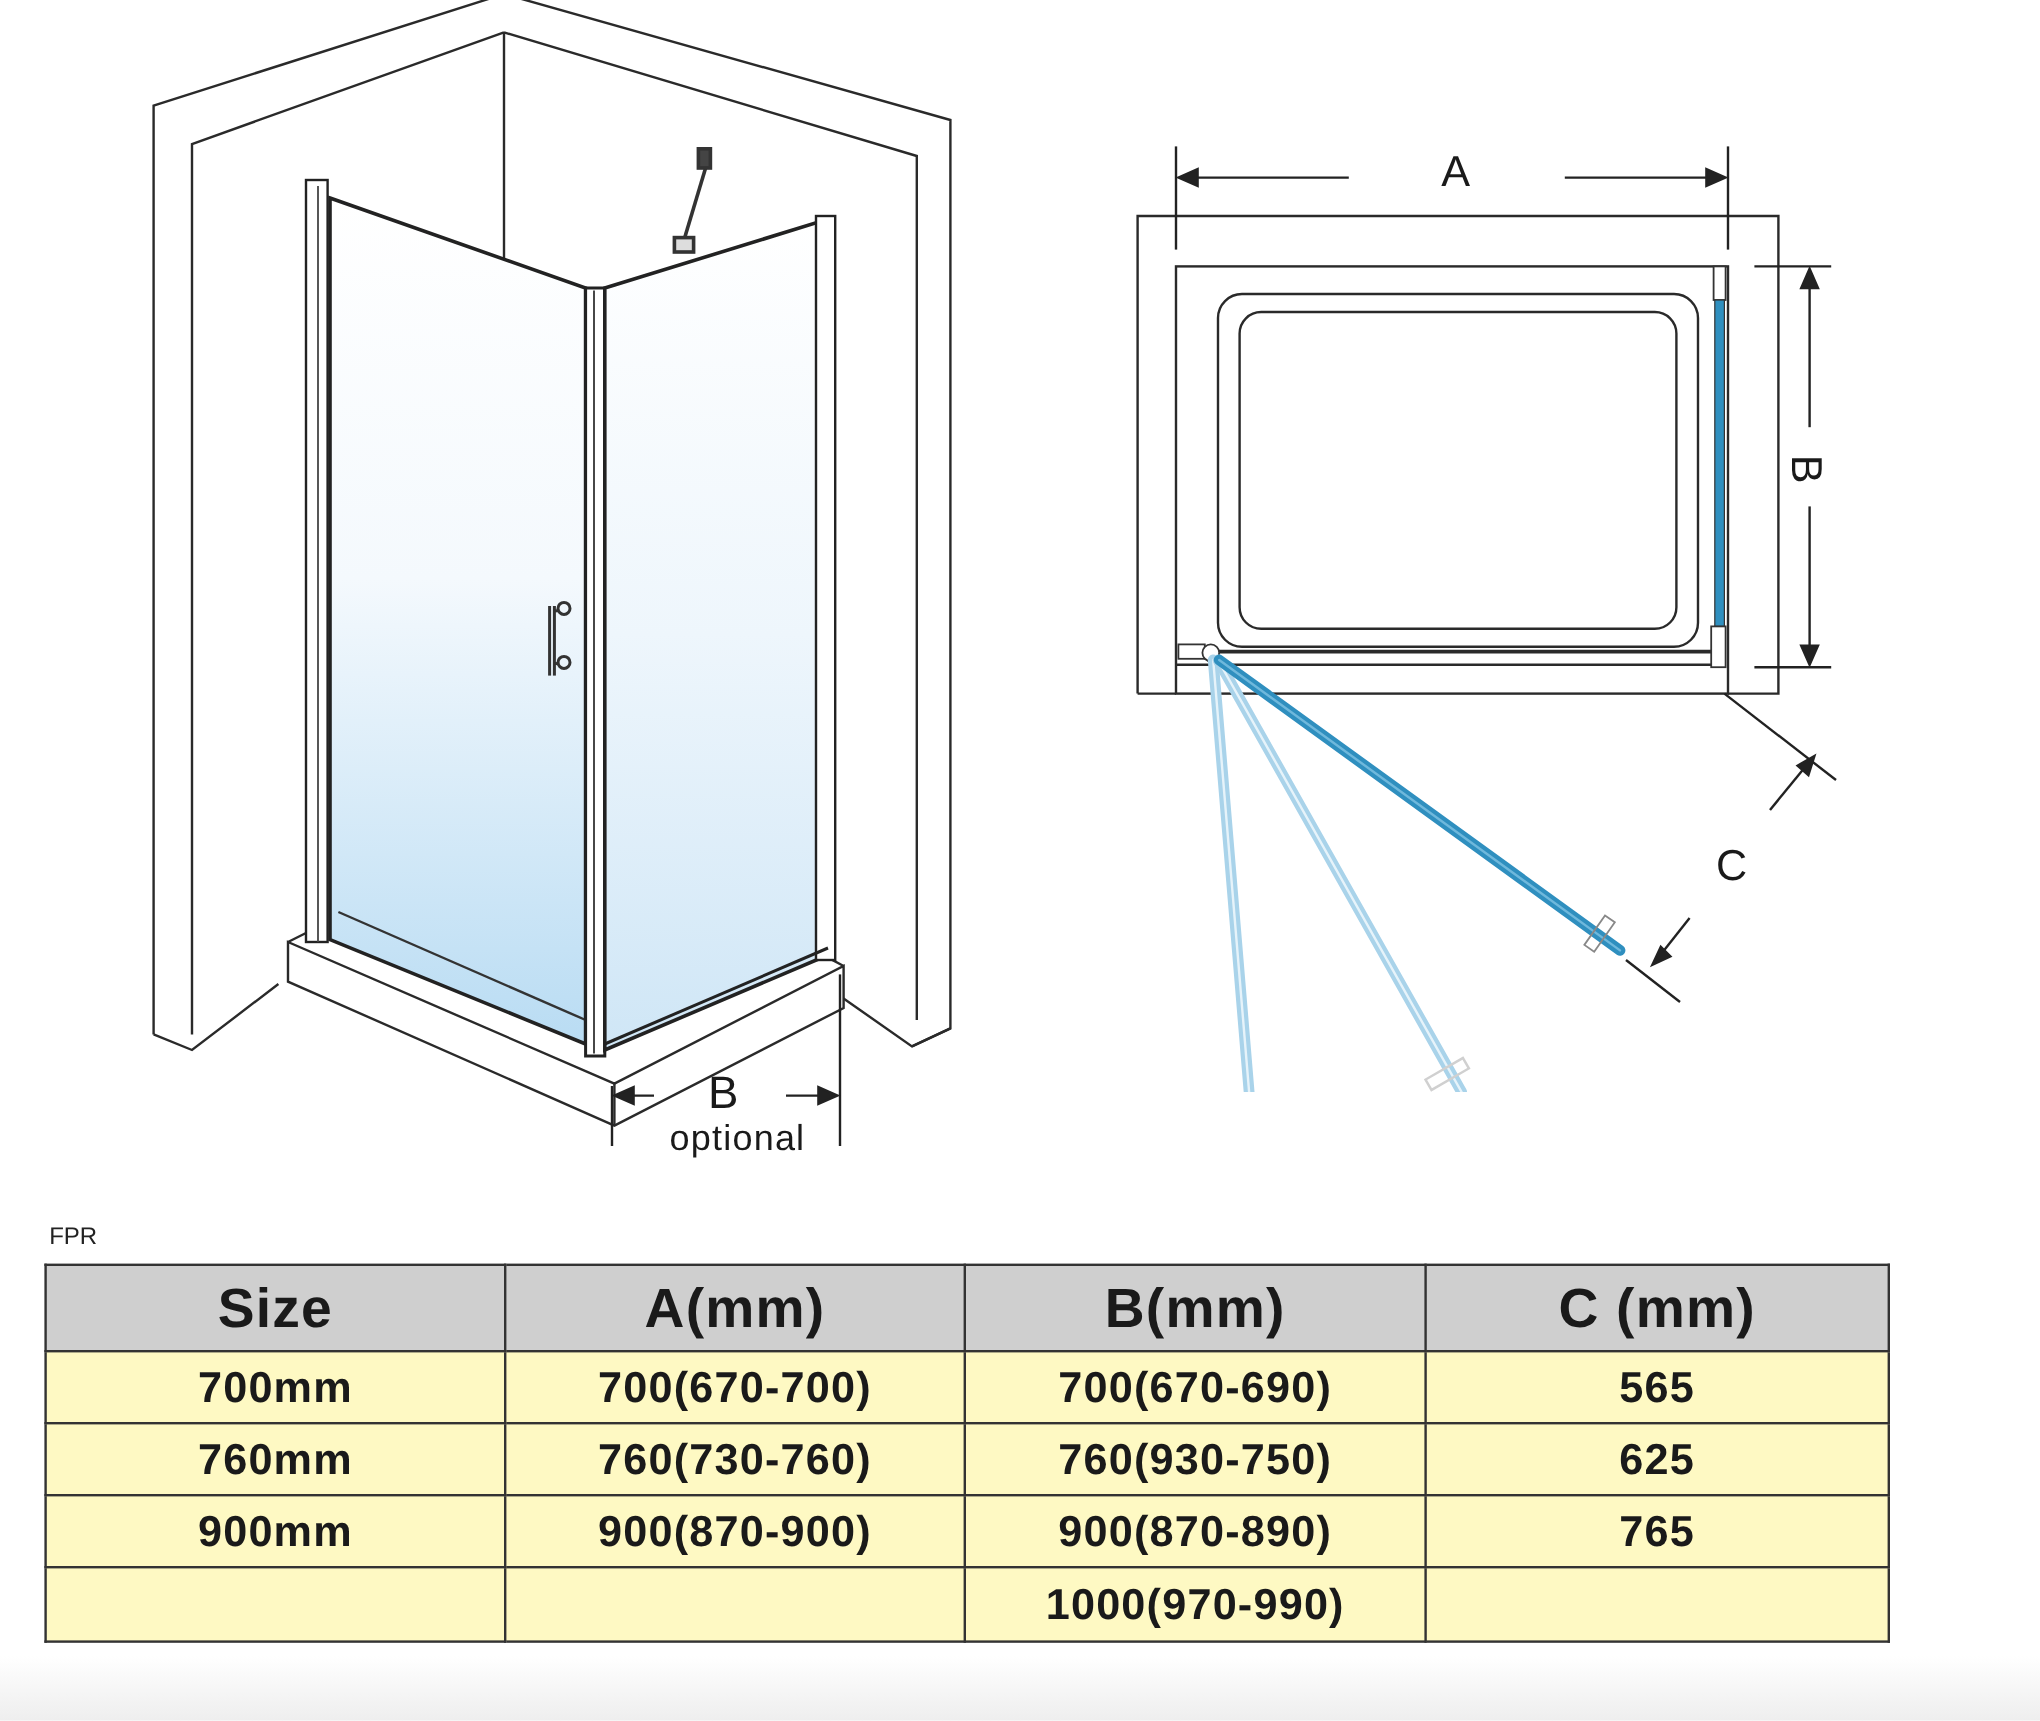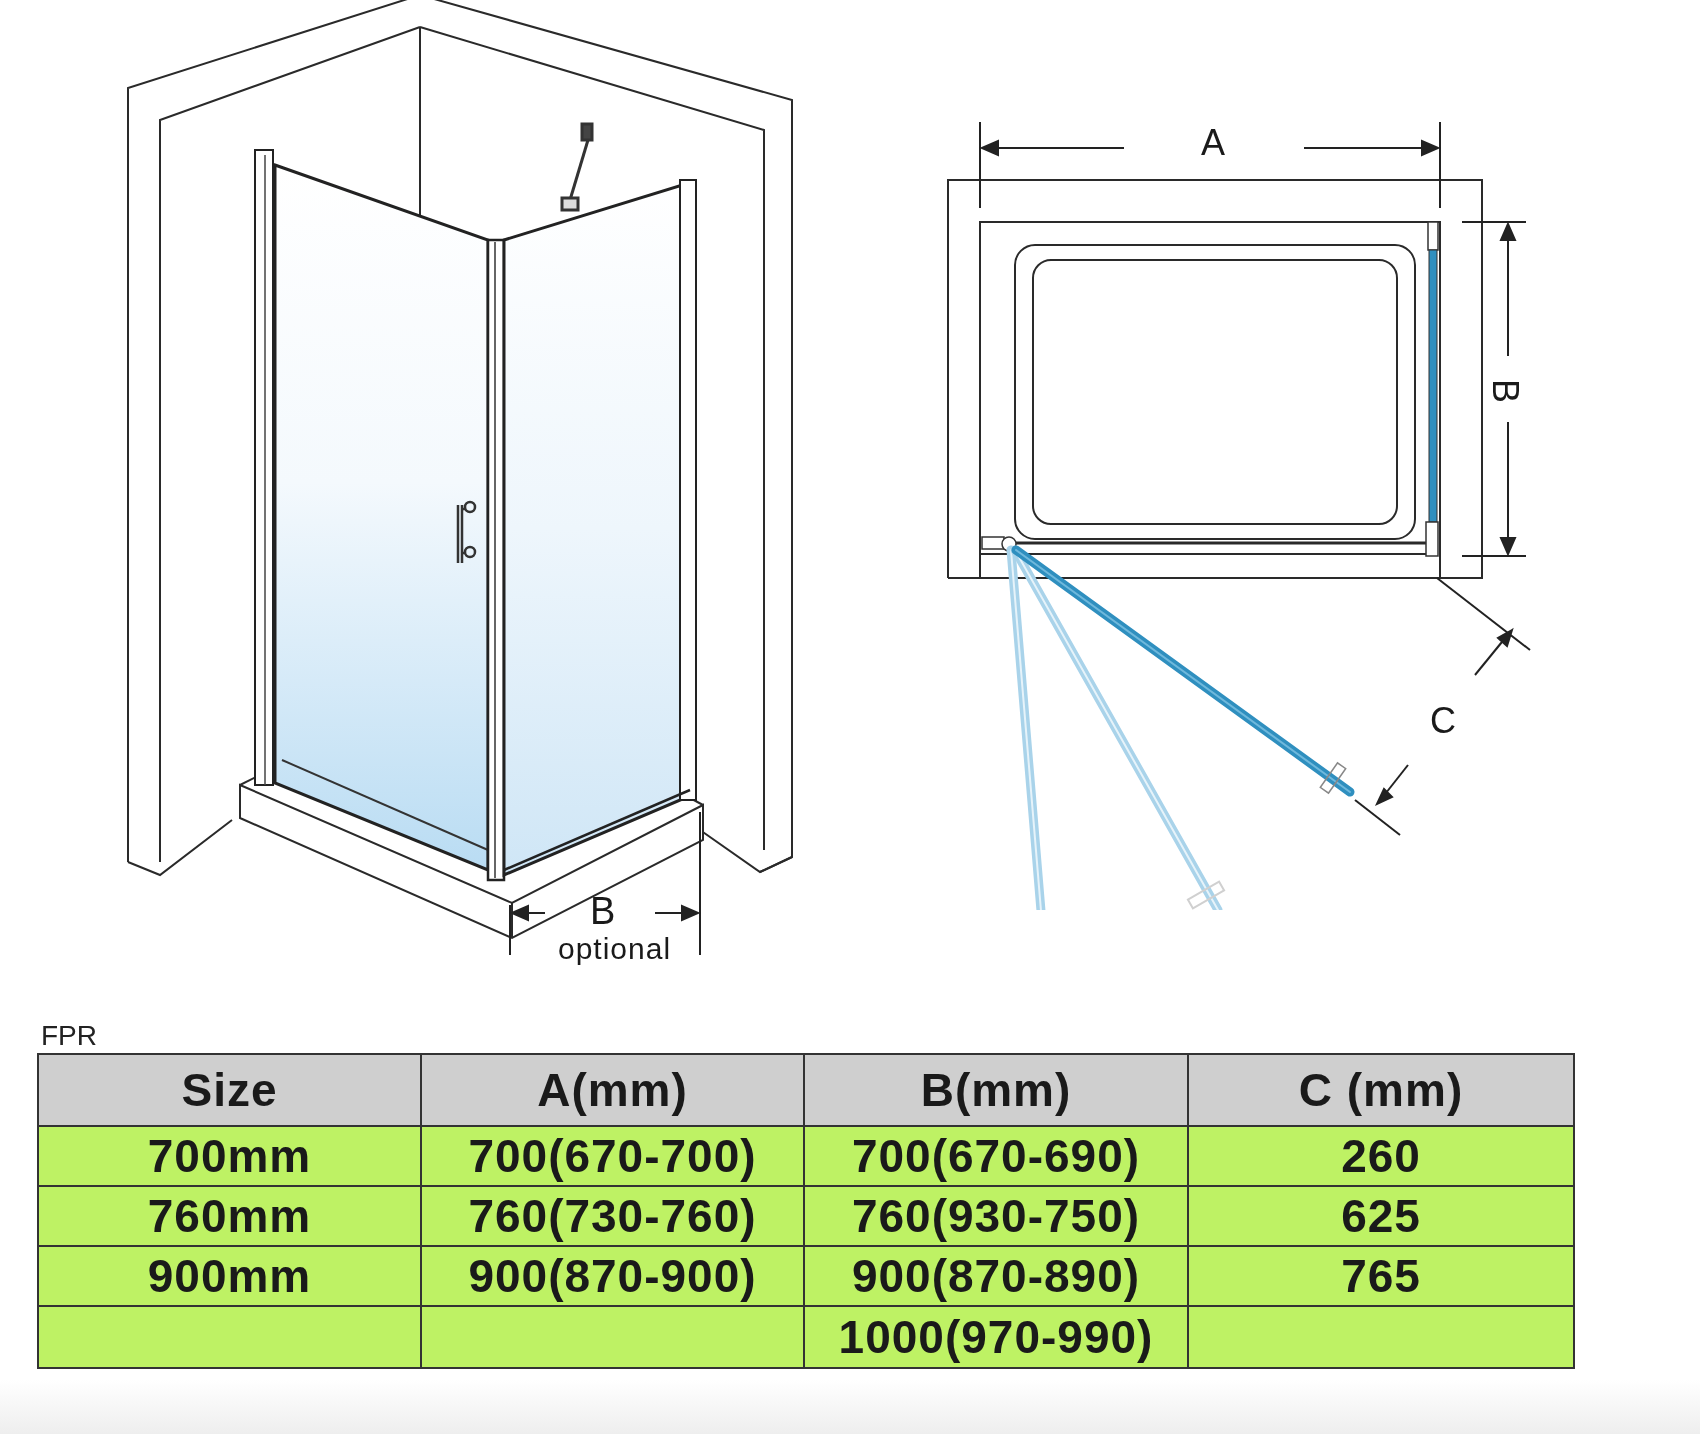--- a/index.html
+++ b/index.html
@@ -1,23 +1,23 @@
 <!DOCTYPE html>
 <html><head>
 <meta charset="utf-8">
 <style>
   html, body { margin:0; padding:0; }
   body { width:1700px; height:1434px; background:#ffffff; position:relative; overflow:hidden; font-family:"Liberation Sans", sans-serif; color:#1a1a1a; }
   .canvas { position:absolute; left:0; top:0; width:1700px; height:1434px; }
   .bg-soft { position:absolute; left:0; top:1380px; width:1700px; height:54px; background:linear-gradient(#ffffff, #eeeeee); }
-  .fpr { position:absolute; left:41px; top:1020px; font-size:28px; color:#222; }
+  .fpr { position:absolute; left:41px; top:1020px; font-size:20px; color:#222; }
   table.spec { position:absolute; left:37px; top:1053px; width:1536px; border-collapse:collapse; table-layout:fixed; }
   table.spec th, table.spec td { border:2px solid #333; text-align:center; padding:0; font-weight:bold; }
   table.spec th { background:#cfcfcf; height:70px; font-size:46px; letter-spacing:1px; }
-  table.spec td { height:58px; font-size:46px; letter-spacing:1px; background:#bef264;margin-top:36px; }
+  table.spec td { height:58px; font-size:36px; letter-spacing:1px; background:#fef9c3;margin-top:36px; }
   table.spec tr.last td { height:60px; }
   col.c1 { width:383px; } col.c2 { width:383px; } col.c3 { width:384px; } col.c4 { width:386px; }
 </style>
 </head>
 <body>
 
 <div class="canvas">
   <div class="bg-soft"></div>
 
   <svg width="820" height="960" viewBox="0 0 820 960" style="position:absolute;left:100px;top:0;">
@@ -182,21 +182,21 @@
         <th>A(mm)</th>
         <th>B(mm)</th>
         <th>C (mm)</th>
       </tr>
     </thead>
     <tbody>
       <tr>
         <td>700mm</td>
         <td>700(670-700)</td>
         <td>700(670-690)</td>
-        <td>260</td>
+        <td>565</td>
       </tr>
       <tr>
         <td>760mm</td>
         <td>760(730-760)</td>
         <td>760(930-750)</td>
         <td>625</td>
       </tr>
       <tr>
         <td>900mm</td>
         <td>900(870-900)</td>

